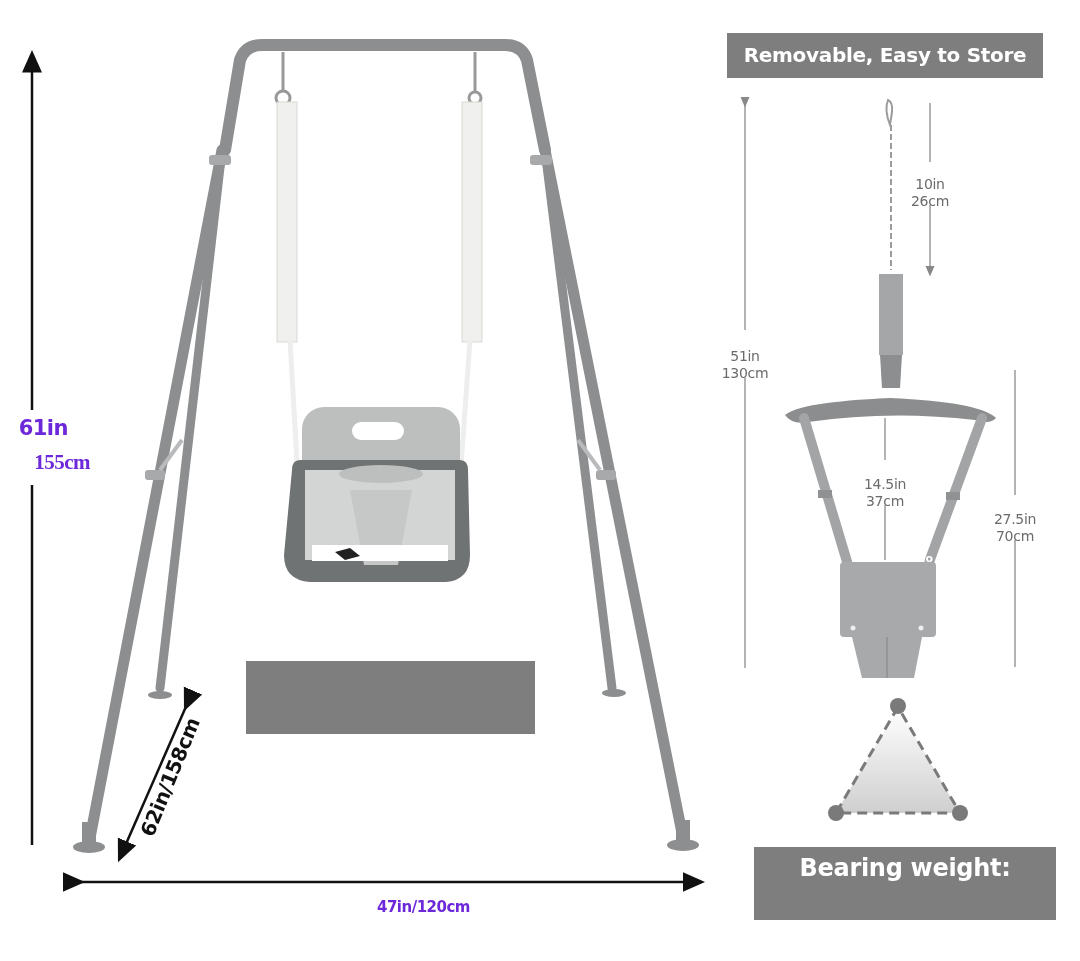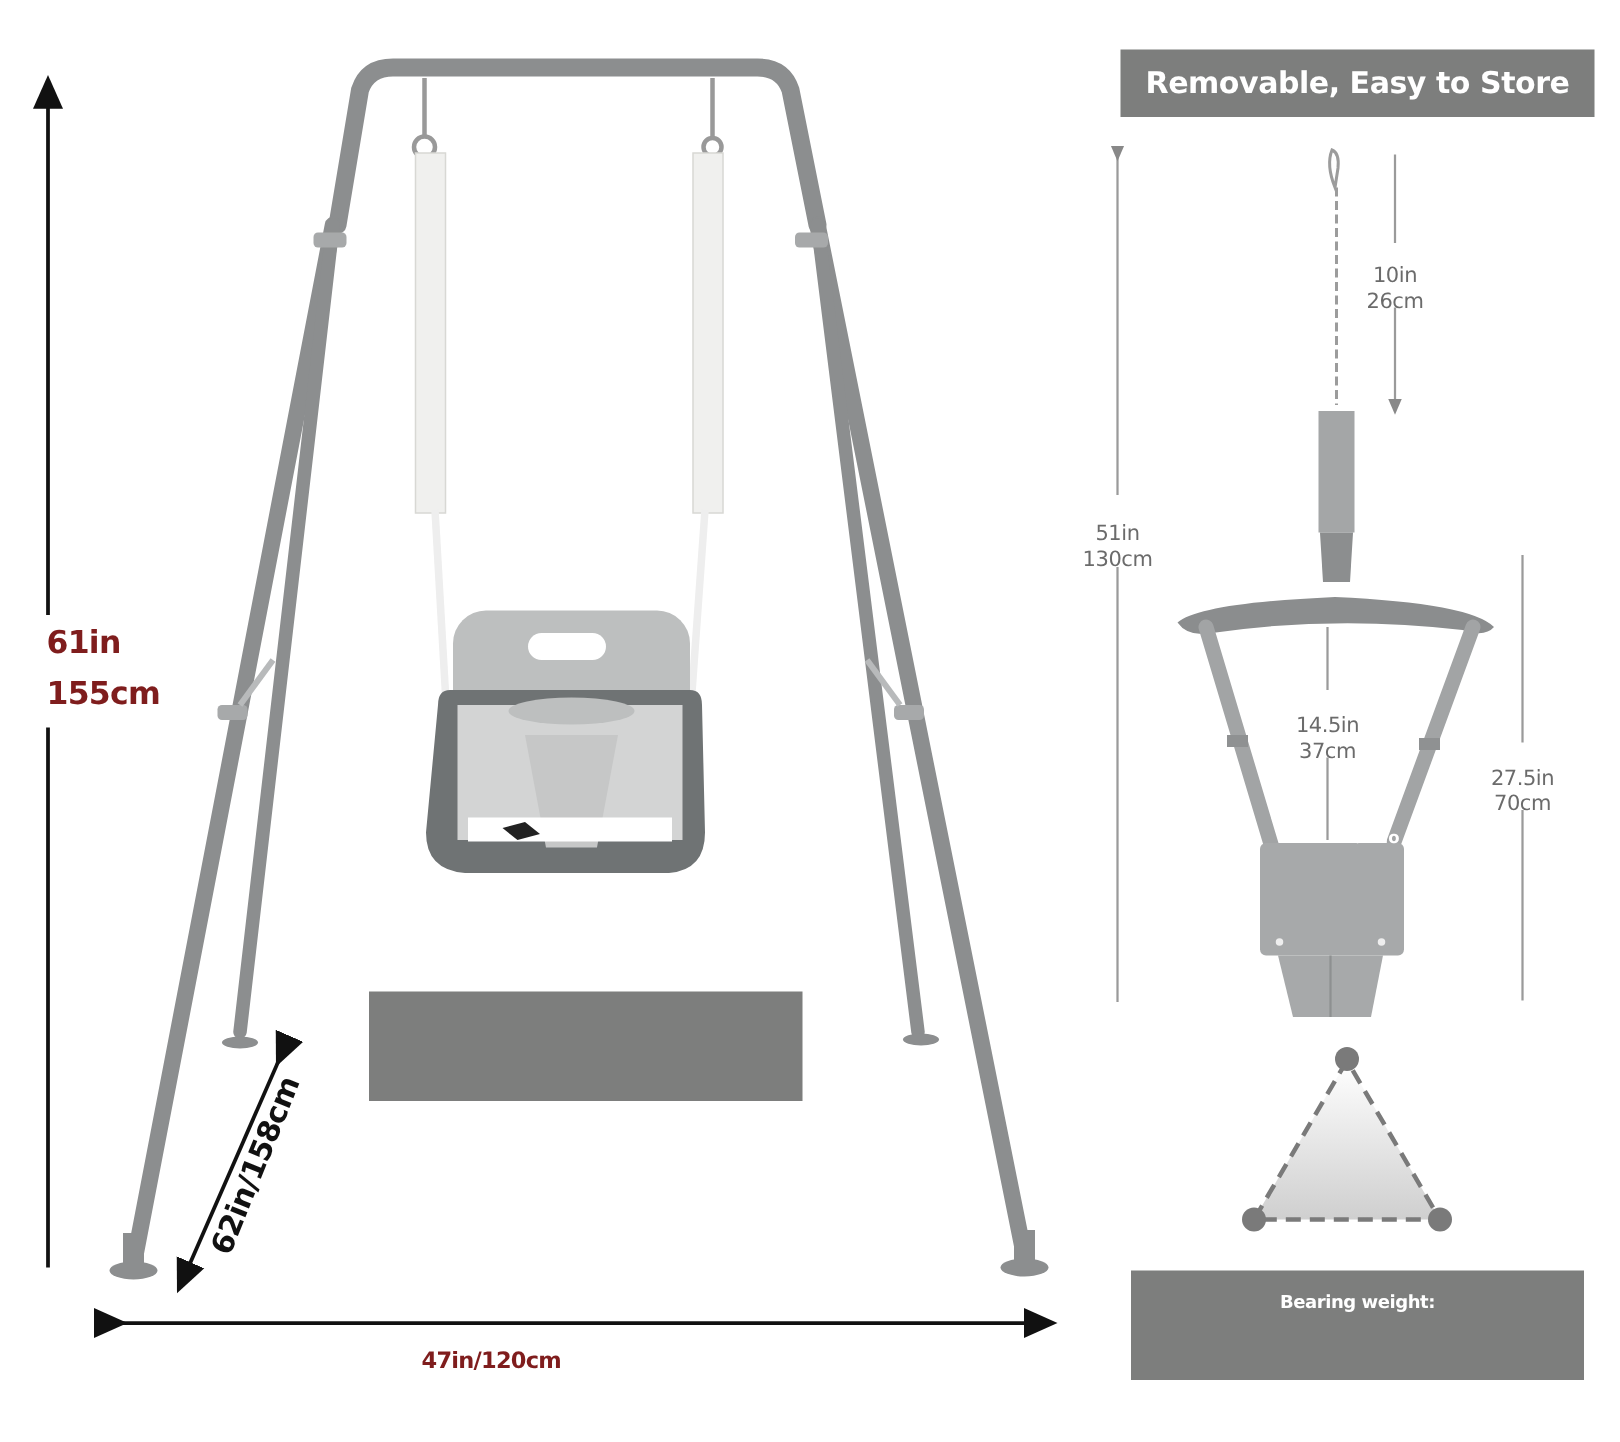--- a/index.html
+++ b/index.html
@@ -1,19 +1,19 @@
 <!DOCTYPE html>
 <html><head>
 <meta charset="utf-8">
 <style>
   html, body { margin:0; padding:0; background:#ffffff; }
   body { width:1080px; height:961px; position:relative; overflow:hidden;
          font-family:"DejaVu Sans", "Liberation Sans", sans-serif; }
   .art { position:absolute; left:0; top:0; }
-  .label { position:absolute; text-align:left; font-weight:bold; color:#7f1d1d; letter-spacing:-0.5px;padding-left:31px; }
+  .label { position:absolute; text-align:right; font-weight:bold; color:#6d28d9; letter-spacing:-0.5px; }
   .lbl-small { position:absolute; text-align:center; color:#6b6b6b; font-size:14px; line-height:17px; letter-spacing:-0.3px;margin-top:11px; }
   .banner { position:absolute; background:#7d7e7d; color:#fff; font-weight:bold; text-align:center; letter-spacing:-0.3px; }
   .rot { position:absolute; transform-origin:center center; font-weight:bold; color:#111; font-size:20px; white-space:nowrap; letter-spacing:-0.5px; }
 </style>
 </head>
 <body>
 
 <svg class="art" width="1080" height="961" viewBox="0 0 1080 961">
   <defs>
     <marker id="arrowBlk" markerWidth="10" markerHeight="10" refX="5" refY="5" orient="auto">
@@ -137,43 +137,43 @@
     <polygon points="898,707 836,813 960,813" fill="url(#triGrad)" stroke="#7a7a7a" stroke-width="3" stroke-dasharray="10,6"></polygon>
     <circle cx="898" cy="706" r="8" fill="#7a7a7a"></circle>
     <circle cx="836" cy="813" r="8" fill="#7a7a7a"></circle>
     <circle cx="960" cy="813" r="8" fill="#7a7a7a"></circle>
   </g>
 </svg>
 
 <div style="position:absolute;left:843px;top:552px;width:90px;text-align:right;font-size:11px;font-weight:bold;color:#fff;">Funlio</div>
 
 <div class="label" style="left:0px;top:416px;width:68px;font-size:21px;">61in</div>
-<div class="label" style="left:0px;top:450px;width:90px;font-size:21px;">155cm</div>
+<div class="label" style="left:0px;top:450px;width:90px;font-size:21px;font-family:Liberation Serif, serif;">155cm</div>
 
 <div class="label" style="left:250px;top:898px;width:220px;font-size:15px;">47in/120cm</div>
 
 <div class="rot" style="left:100px;top:765px;width:140px;text-align:center;transform:rotate(-68deg);">62in/158cm</div>
 
 <div class="banner" style="left:246px;top:661px;width:289px;height:73px;font-size:20px;line-height:30px;padding-top:6px;box-sizing:border-box;">
 </div>
 
-<div class="banner" style="left:727px;top:33px;width:316px;height:45px;line-height:45px;font-size:20px;margin-left:20px;">Removable, Easy to Store</div>
+<div class="banner" style="left:727px;top:33px;width:316px;height:45px;line-height:45px;font-size:20px;">Removable, Easy to Store</div>
 
 <div class="lbl-small" style="left:710px;top:337px;width:70px;">
   <div>51in</div>
   <div>130cm</div>
 </div>
 <div class="lbl-small" style="left:900px;top:165px;width:60px;">
   <div>10in</div>
   <div>26cm</div>
 </div>
 <div class="lbl-small" style="left:852px;top:465px;width:66px;text-align:center;">
   <div>14.5in</div>
   <div>37cm</div>
 </div>
 <div class="lbl-small" style="left:980px;top:500px;width:70px;">
   <div>27.5in</div>
   <div>70cm</div>
 </div>
 
-<div class="banner" style="left:754px;top:847px;width:302px;height:73px;font-size:12px;line-height:30px;padding-top:6px;box-sizing:border-box;">
+<div class="banner" style="left:754px;top:847px;width:302px;height:73px;font-size:24px;line-height:30px;padding-top:6px;box-sizing:border-box;">
   <div>Bearing weight:</div>
 </div>
 
 </body></html>

